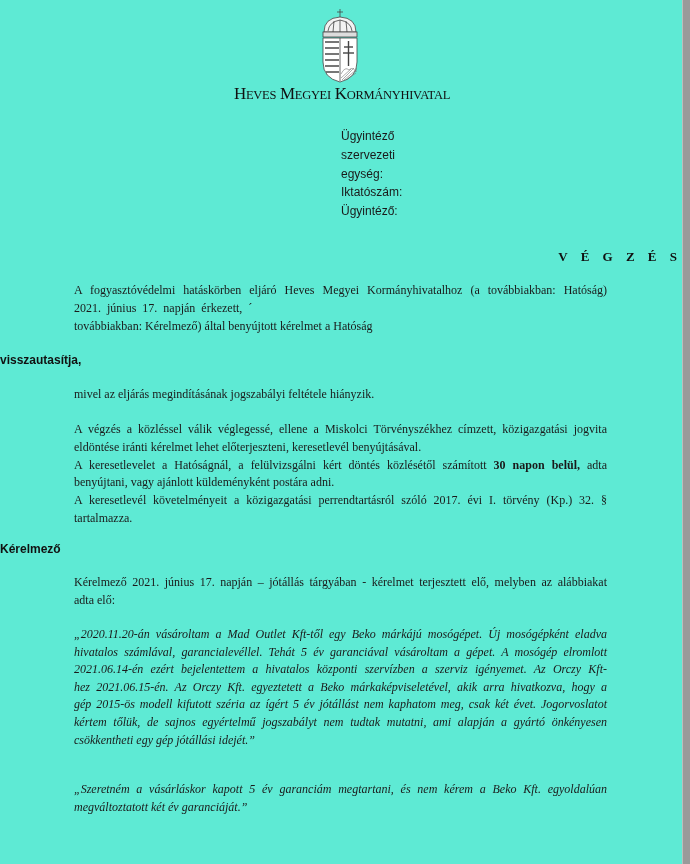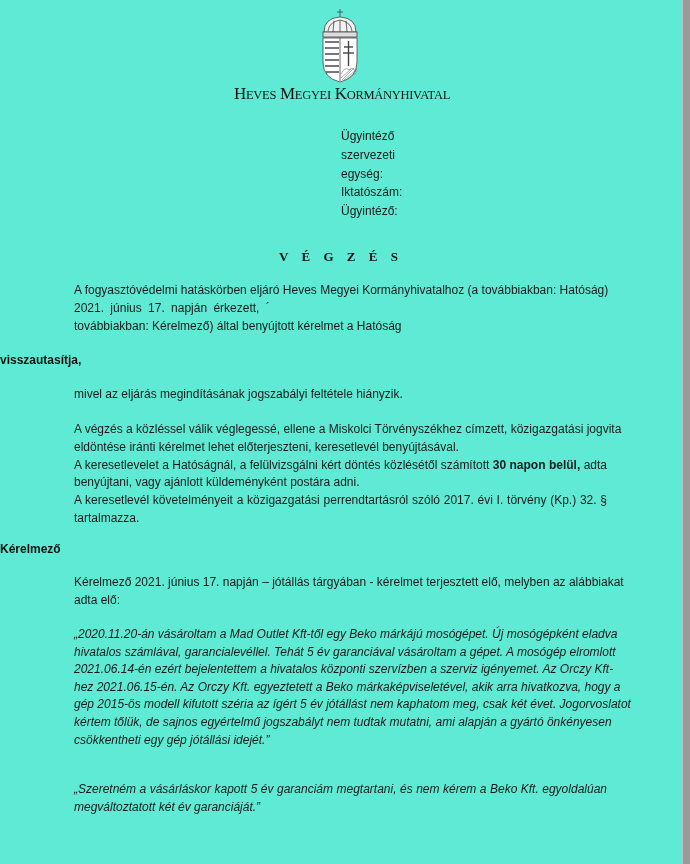--- a/index.html
+++ b/index.html
@@ -29,28 +29,29 @@
     white-space: nowrap;
   }
   .org-name .cap { font-size: 17px; }
   .org-name .sc { font-size: 12.5px; }
   .meta {
     position: absolute; left: 341px; top: 127px;
     font-size: 12px; line-height: 18.8px; color: #1a1a1a;
   }
   .meta div { height: 18.8px; }
   .title {
-    position: absolute; left: 0; width: 682px; top: 249px; text-align: center;
+    position: absolute; left: 0; width: 682px; top: 249px; text-align: right;
     font-family: "Liberation Serif", serif; font-weight: bold; font-size: 13px;
     letter-spacing: 5px; color: #111;
   }
   .p {
     position: absolute; left: 74px; width: 533px;
     font-size: 12px; line-height: 17.8px; color: #1a1a1a;
     text-align: justify;
+    font-family: Liberation Serif, serif;
   }
   .p.it { font-style: italic; line-height: 17.6px; }
   .center-bold {
     position: absolute; left: 0; width: 682px; text-align: left;
     font-size: 12px; font-weight: bold; color: #111;
   }
   .line { display: block; text-align: justify; text-align-last: justify; white-space: nowrap; }
   .line.last { text-align-last: left; }
   b { font-weight: bold; }
 </style>

